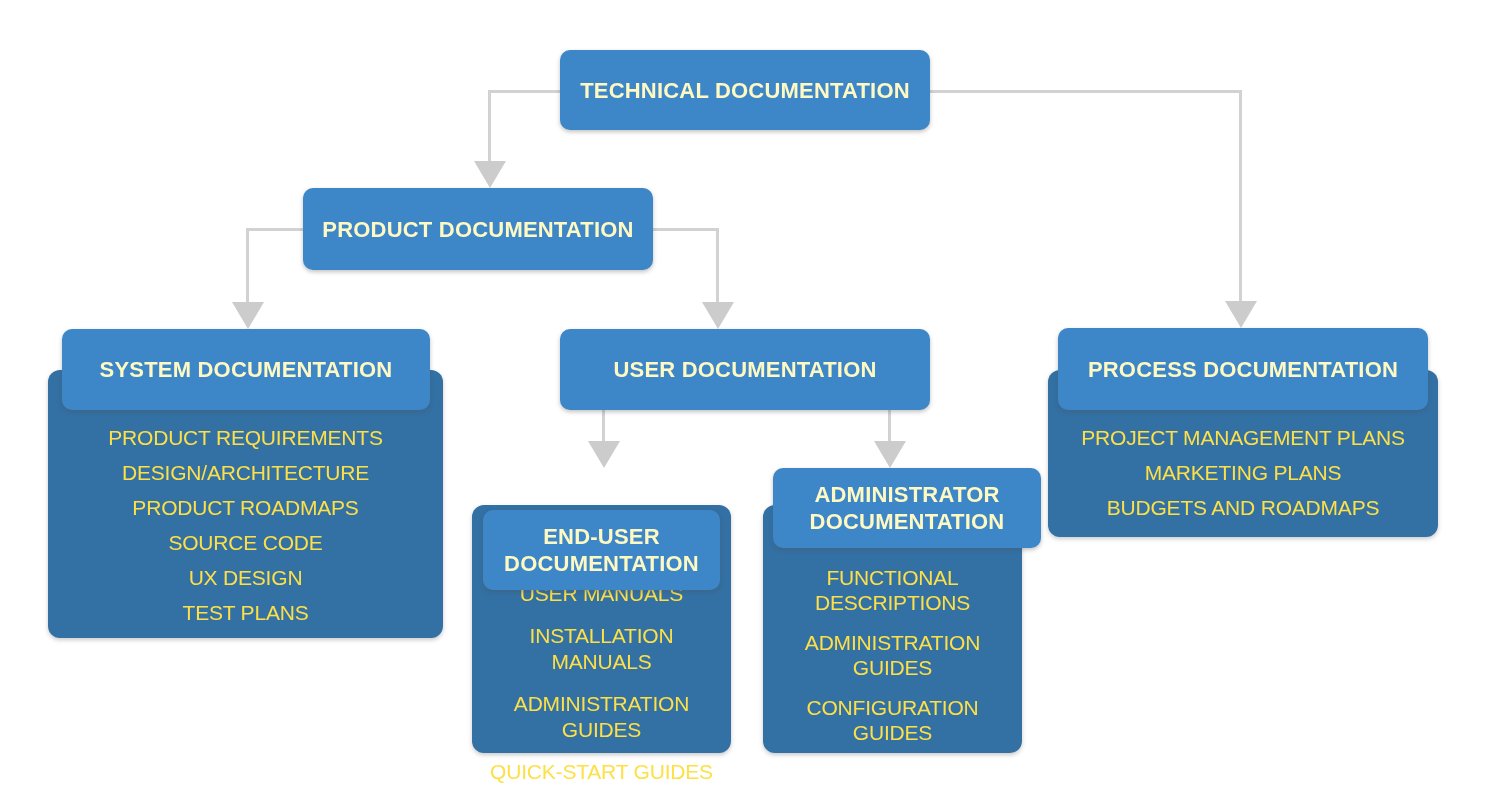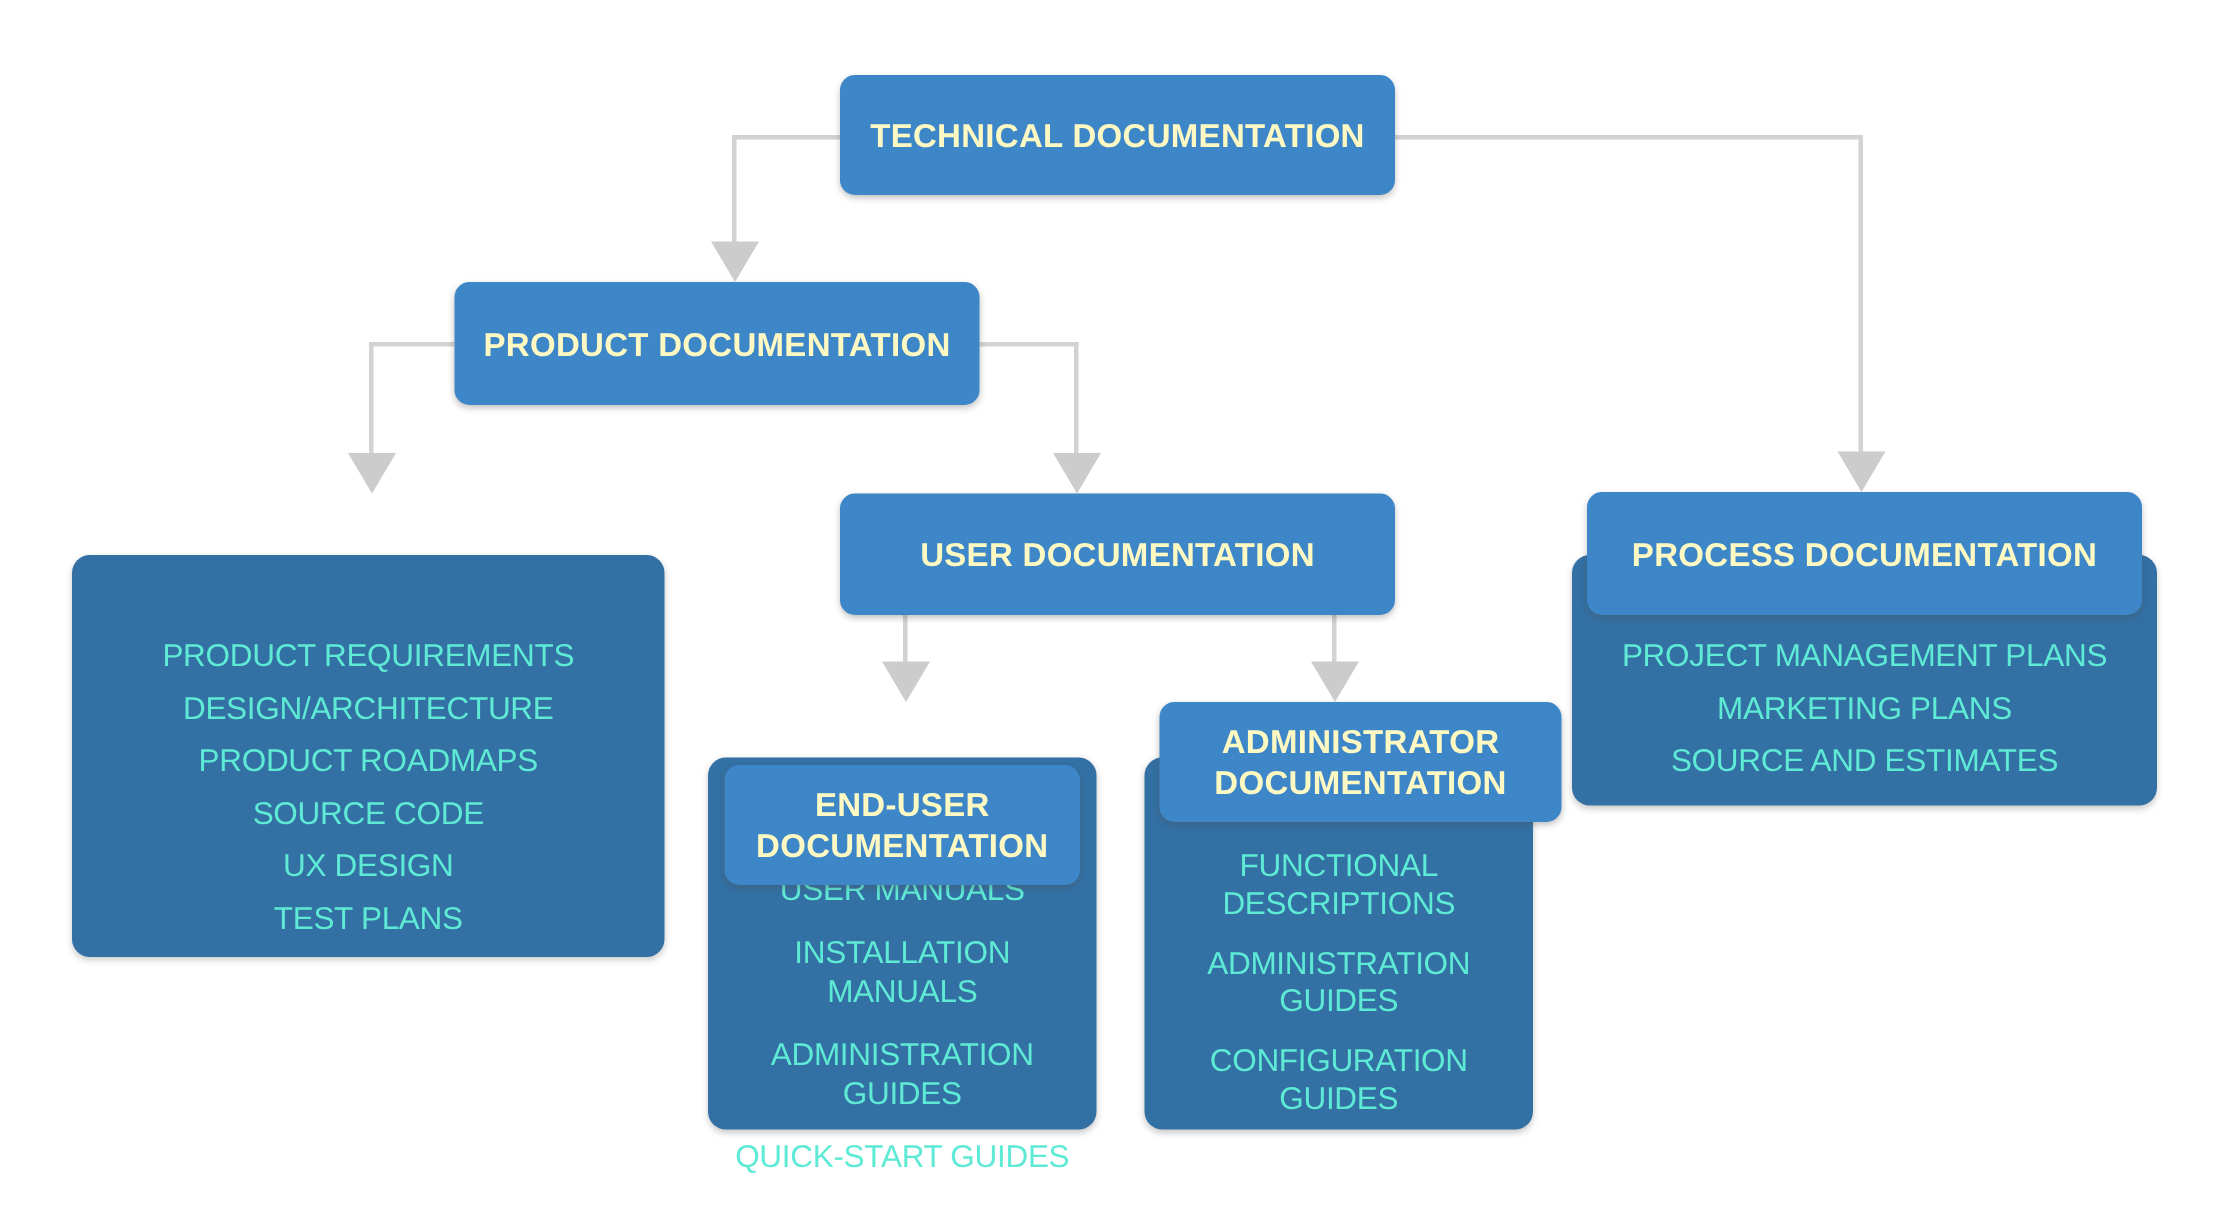--- a/index.html
+++ b/index.html
@@ -47,21 +47,21 @@
     z-index: 2;
     background: #33700a4;
     background: #3370a4;
     border-radius: 12px;
     color: #ffffff;
     text-align: center;
     box-shadow: 0 2px 4px rgba(80,80,80,0.3);
     box-sizing: border-box;
   }
   .bodybox .item {
-    color: #5eead4;
+    color: #fde047;
     font-size: 21px;
     letter-spacing: -0.2px;
     white-space: pre-line;
     text-align: center;
   }
   .list-wide { padding-top: 50px; }
   .list-wide .item { line-height: 35px; margin: 0; }
   .list-enduser { padding-top: 60px; }
   .list-enduser .item { line-height: 26px; margin-bottom: 7px; margin-top: 16px; }
   .list-admin { padding-top: 60px; }
@@ -99,20 +99,21 @@
   <div class="hdr" style="left:303px; top:188px; width:350px; height:82px;">PRODUCT DOCUMENTATION</div>
 
   <div class="bodybox list-wide" style="left:48px; top:370px; width:395px; height:268px;">
     <div class="item">PRODUCT REQUIREMENTS</div>
     <div class="item">DESIGN/ARCHITECTURE</div>
     <div class="item">PRODUCT ROADMAPS</div>
     <div class="item">SOURCE CODE</div>
     <div class="item">UX DESIGN</div>
     <div class="item">TEST PLANS</div>
   </div>
+  <div class="hdr" style="left:62px; top:329px; width:368px; height:81px;">SYSTEM DOCUMENTATION</div>
 
   <div class="hdr" style="left:560px; top:329px; width:370px; height:81px;">USER DOCUMENTATION</div>
 
   <div class="bodybox list-enduser" style="left:472px; top:505px; width:259px; height:248px;">
     <div class="item">USER MANUALS</div>
     <div class="item">INSTALLATION
 MANUALS</div>
     <div class="item">ADMINISTRATION
 GUIDES</div>
     <div class="item">QUICK-START GUIDES</div>
@@ -127,17 +128,17 @@
 GUIDES</div>
     <div class="item">CONFIGURATION
 GUIDES</div>
   </div>
   <div class="hdr" style="left:773px; top:468px; width:268px; height:80px;">ADMINISTRATOR
 DOCUMENTATION</div>
 
   <div class="bodybox list-wide" style="left:1048px; top:370px; width:390px; height:167px;">
     <div class="item">PROJECT MANAGEMENT PLANS</div>
     <div class="item">MARKETING PLANS</div>
-    <div class="item">SOURCE AND ESTIMATES</div>
+    <div class="item">BUDGETS AND ROADMAPS</div>
   </div>
   <div class="hdr" style="left:1058px; top:328px; width:370px; height:82px;">PROCESS DOCUMENTATION</div>
 
 </div>
 
 </body></html>

